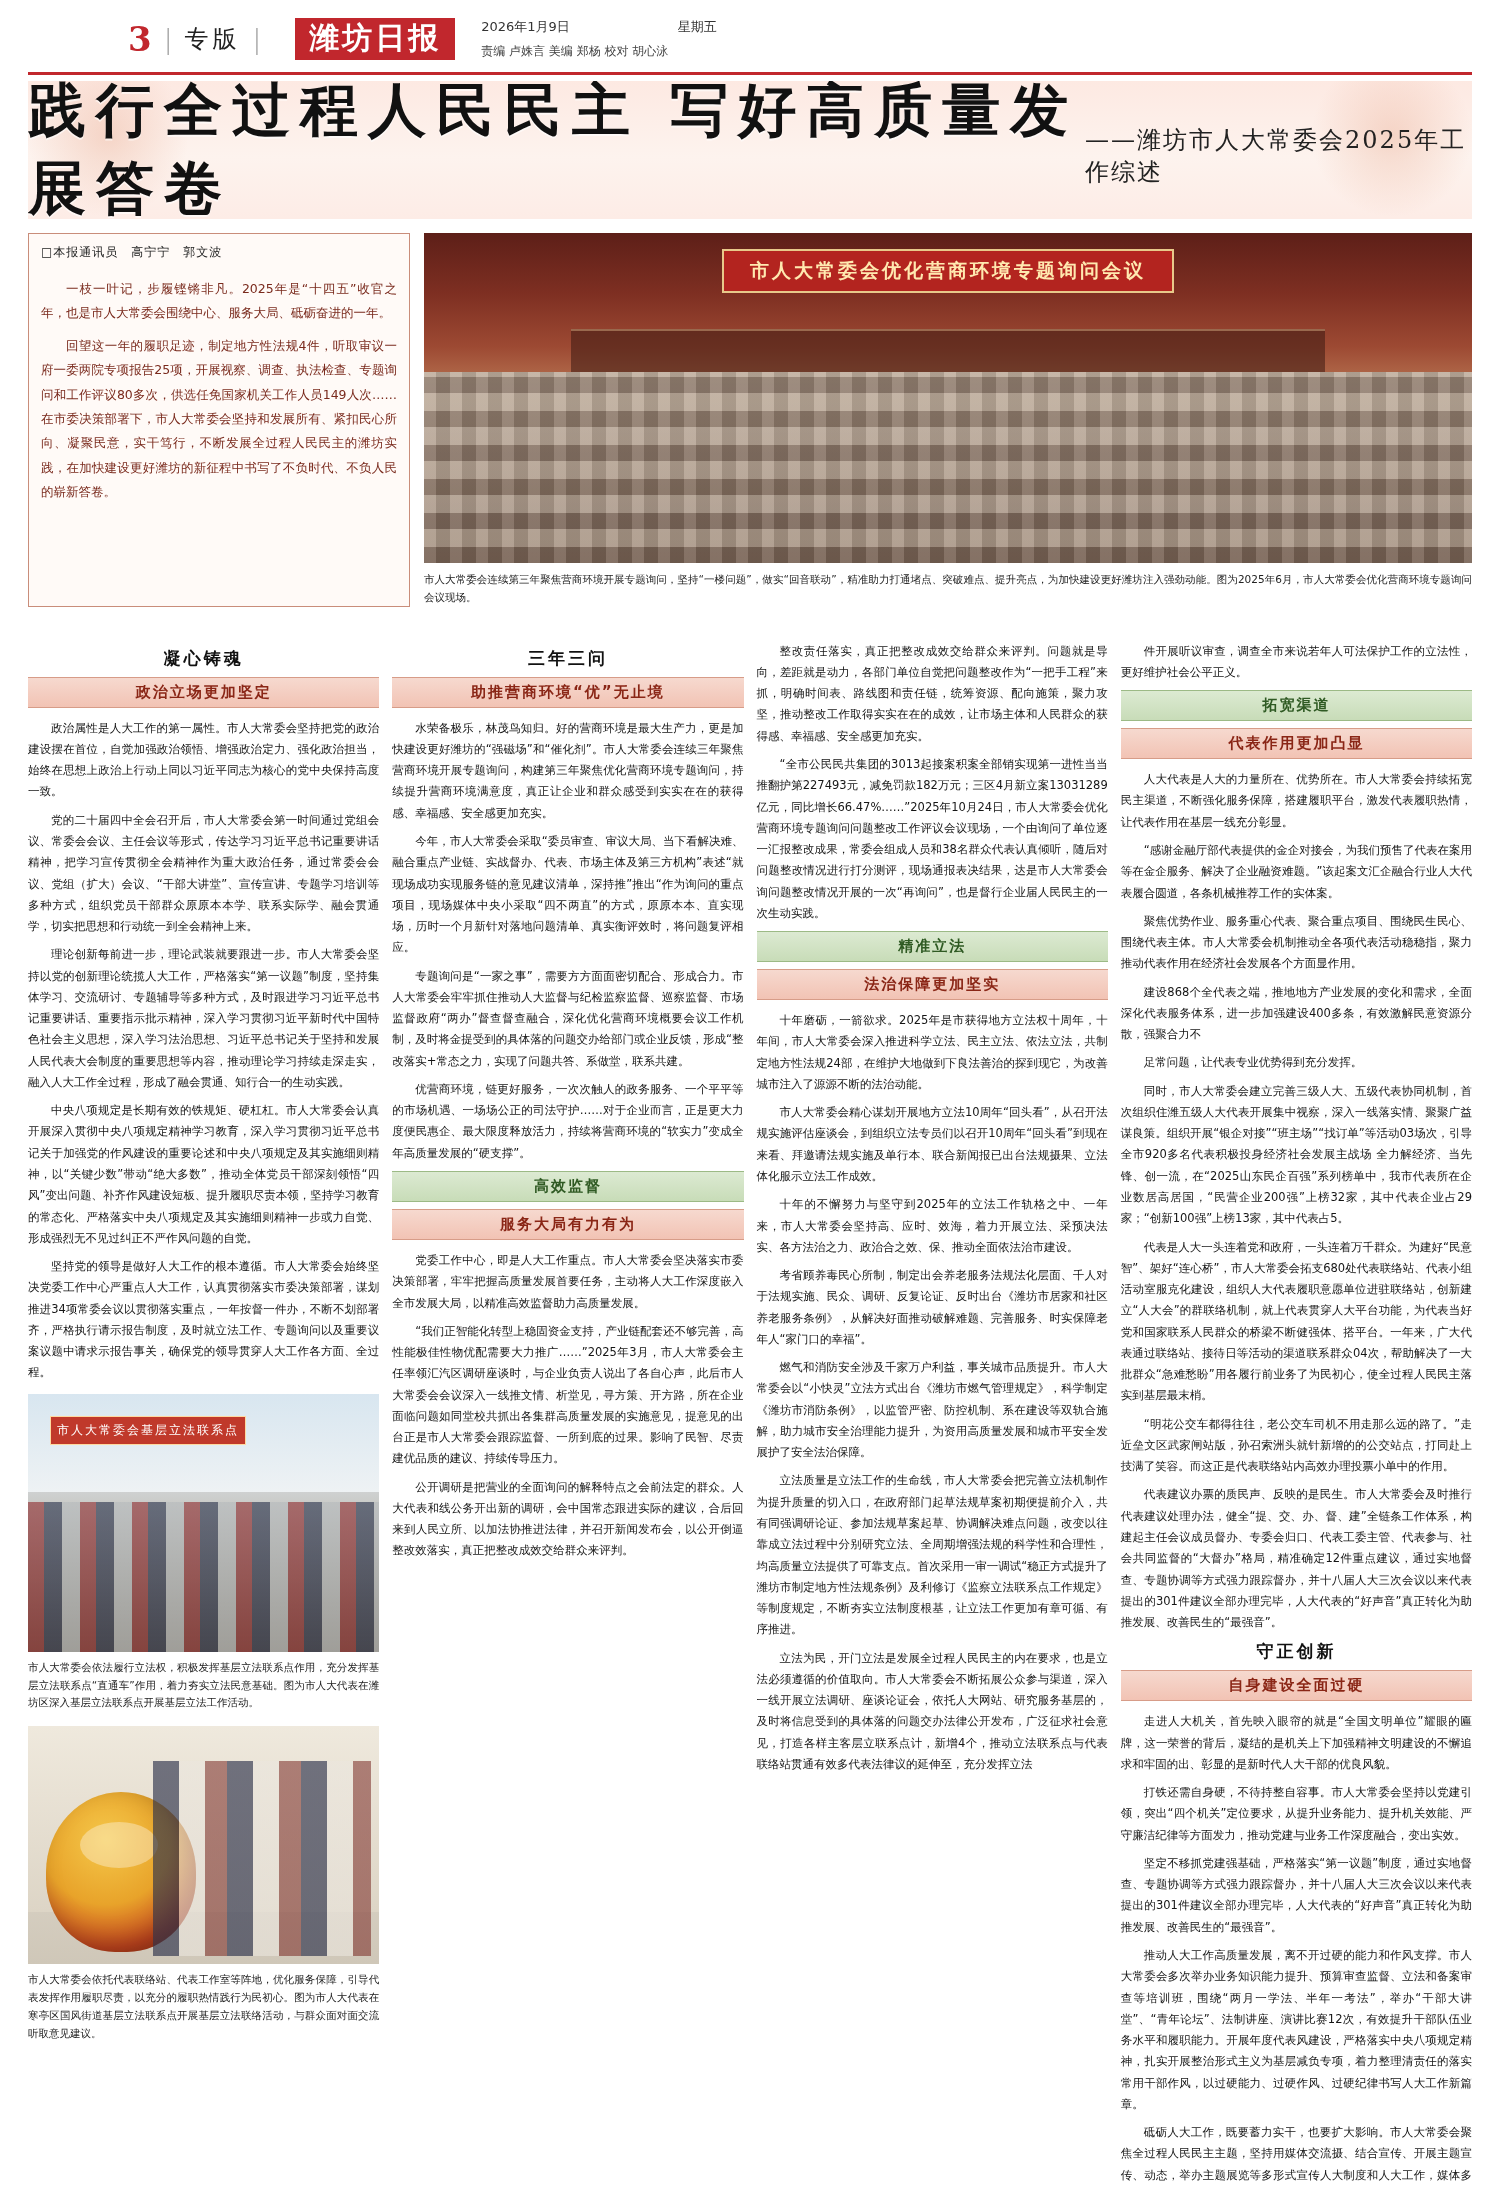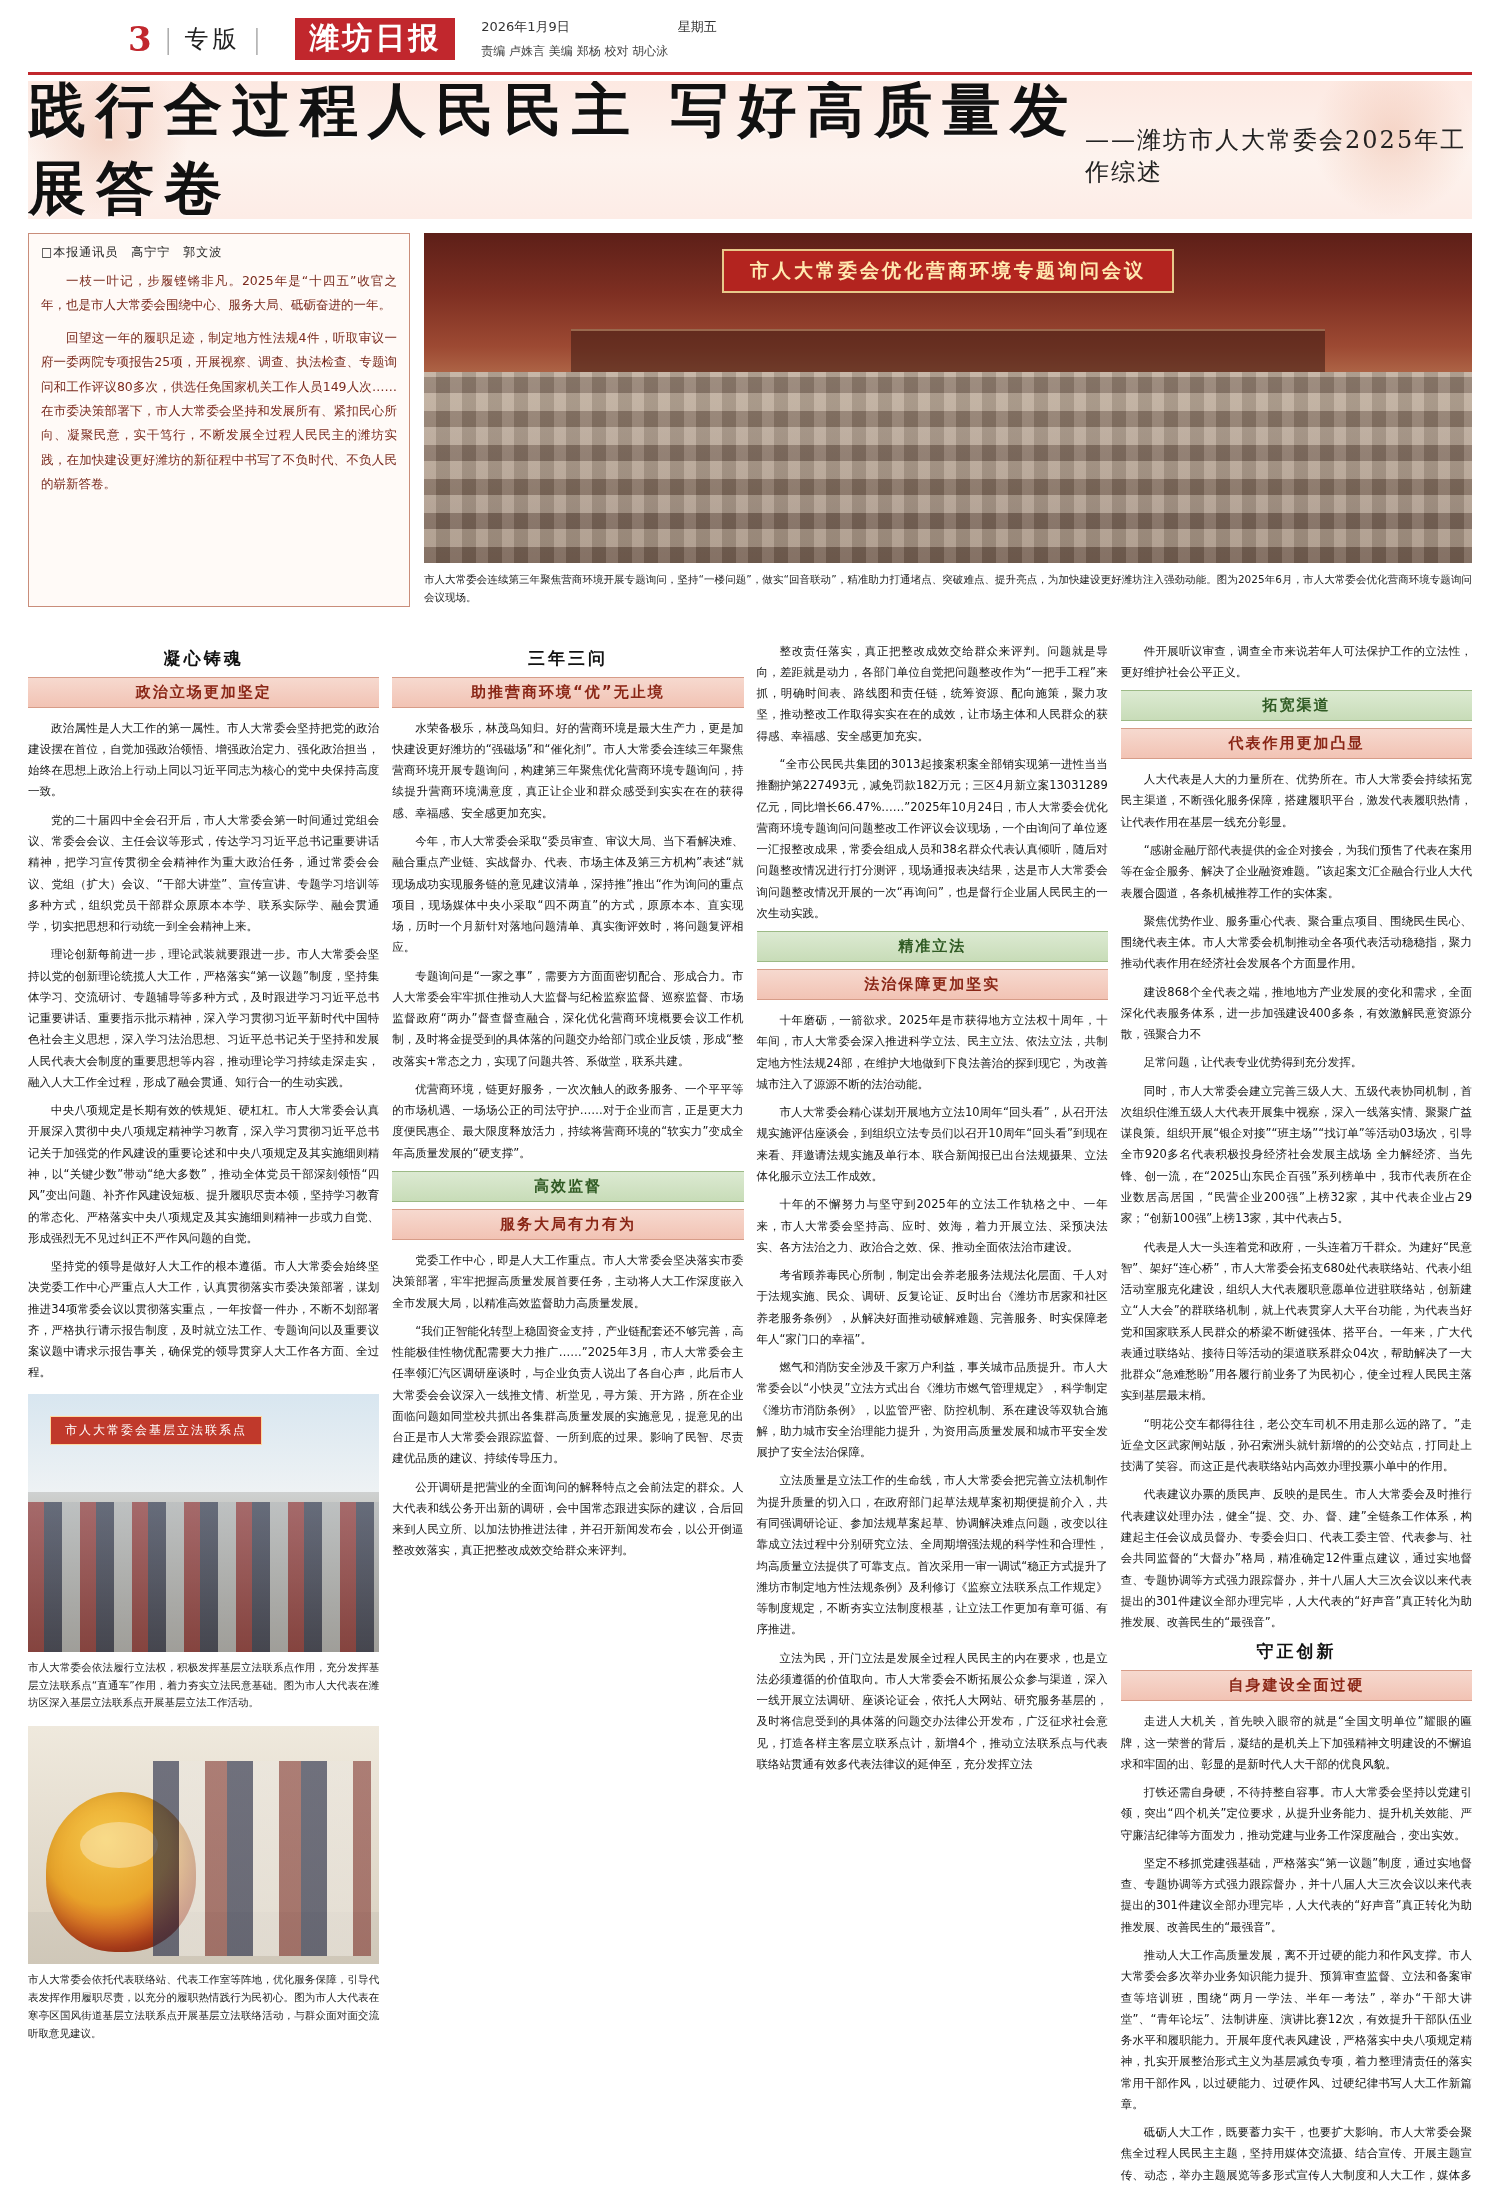--- a/index.html
+++ b/index.html
@@ -49,21 +49,21 @@
     margin-top:12px;font-family:"DejaVu Serif","Liberation Serif",serif;
     font-size:24px;color:#222;letter-spacing:2px;z-index:2;
   }
 
   
   .toparea{display:flex;margin-top:14px;gap:14px;}
   .leadbox{
     width:382px;border:1px solid #c98d7a;box-sizing:border-box;padding:10px 12px;
     background:#fffaf7;
   }
-  .byline{font-size:12px;color:#222;margin-bottom:8px;letter-spacing:1px;}
+  .byline{font-size:12px;color:#222;margin-bottom:16px;letter-spacing:1px;}
   .leadbox p{
     font-size:12.5px;line-height:1.95;color:#7a2a1d;margin:0 0 8px;text-align:justify;text-indent:2em;
   }
   .photo-main{
     flex:1;height:330px;position:relative;overflow:hidden;
     background:linear-gradient(180deg,#6d2b22 0%,#8a3a2b 16%,#b9674f 30%,#caa08c 52%,#b99c8c 70%,#8e7566 100%);
   }
   .ph-hall{position:absolute;left:0;right:0;top:0;height:46%;
     background:linear-gradient(180deg,#5d1f18 0%,#7e2f22 40%,#9d4a33 75%,#b5704f 100%);}
   .ph-banner{
@@ -92,21 +92,21 @@
     margin-top:7px;background:linear-gradient(180deg,#f6d9cf,#f2c3b4);
     border-top:1px solid #d79c88;border-bottom:1px solid #d79c88;
     font-size:15px;font-weight:bold;letter-spacing:2px;color:#8a2616;padding:5px 0;
   }
   .sec-title.green{background:linear-gradient(180deg,#dcead2,#c8dcb8);border-color:#9cba86;color:#2f5a23;}
 
   
   .photo-b{height:258px;margin-top:10px;position:relative;overflow:hidden;
     background:linear-gradient(180deg,#c8d6e2 0%,#d8dfe4 28%,#b9b2a6 60%,#8e8477 100%);}
   .pb-sky{position:absolute;inset:0 0 62% 0;background:linear-gradient(180deg,#d8e6f0,#eef2f4);}
-  .pb-banner{position:absolute;left:22px;top:22px;background:#c0392b;color:#fff;font-size:12px;letter-spacing:2px;padding:5px 14px;border:1px solid #ffd9a0;}
+  .pb-banner{position:absolute;left:22px;top:22px;background:#c0392b;color:#fff;font-size:12px;letter-spacing:2px;padding:5px 6px;border:1px solid #ffd9a0;}
   .pb-crowd{position:absolute;left:0;right:0;bottom:0;height:58%;
     background:
       repeating-linear-gradient(90deg, rgba(180,40,35,.45) 0 16px, rgba(40,45,70,.45) 16px 34px, rgba(225,225,220,.5) 34px 52px),
       linear-gradient(180deg,#9aa0a6,#5d5a55);}
   .pb-table{position:absolute;left:0;right:0;bottom:62px;height:26px;background:repeating-linear-gradient(90deg,#b03a2e 0 40px,#d14b3a 40px 80px);}
   .photo-c{height:238px;margin-top:14px;position:relative;overflow:hidden;background:linear-gradient(180deg,#e7e2d8,#cfc7b8);}
   .pc-wall{position:absolute;inset:0 0 22% 0;background:linear-gradient(180deg,#efe9dd,#ddd5c6);}
   .pc-toy{position:absolute;left:18px;bottom:12px;width:150px;height:160px;border-radius:50% 50% 46% 46%;
     background:radial-gradient(circle at 40% 30%, #f5c84a, #e8a32a 45%, #c8471f 75%, #8e2a12 100%);
     box-shadow:inset -10px -10px 24px rgba(0,0,0,.25);}

